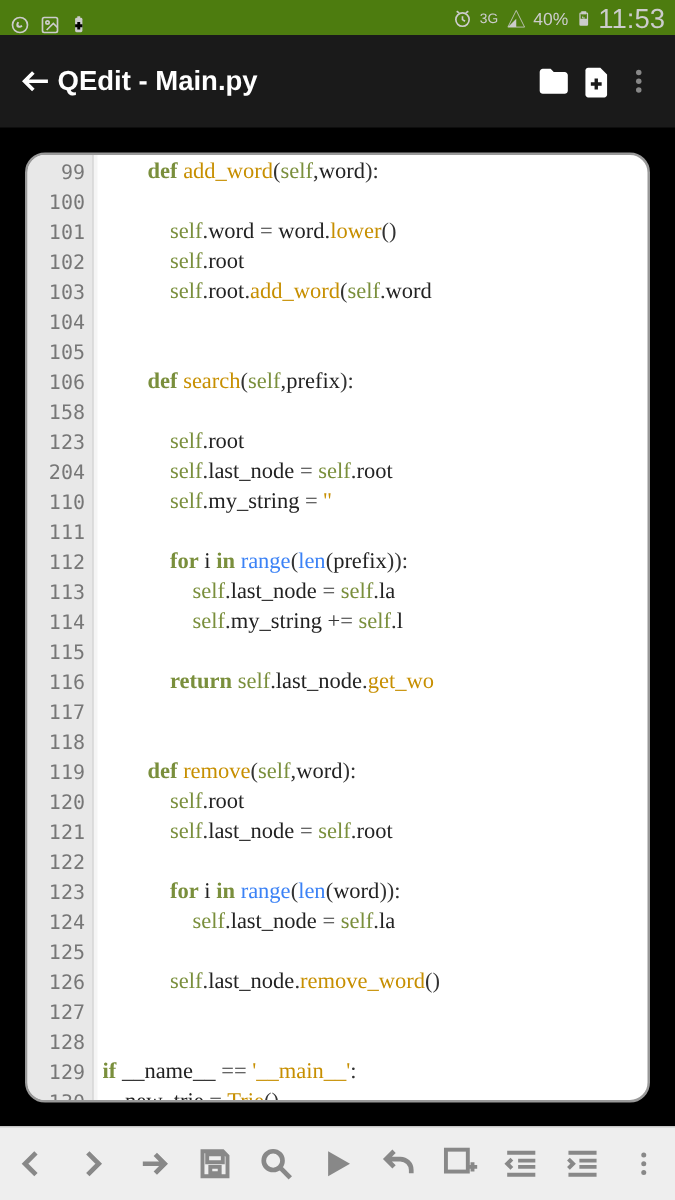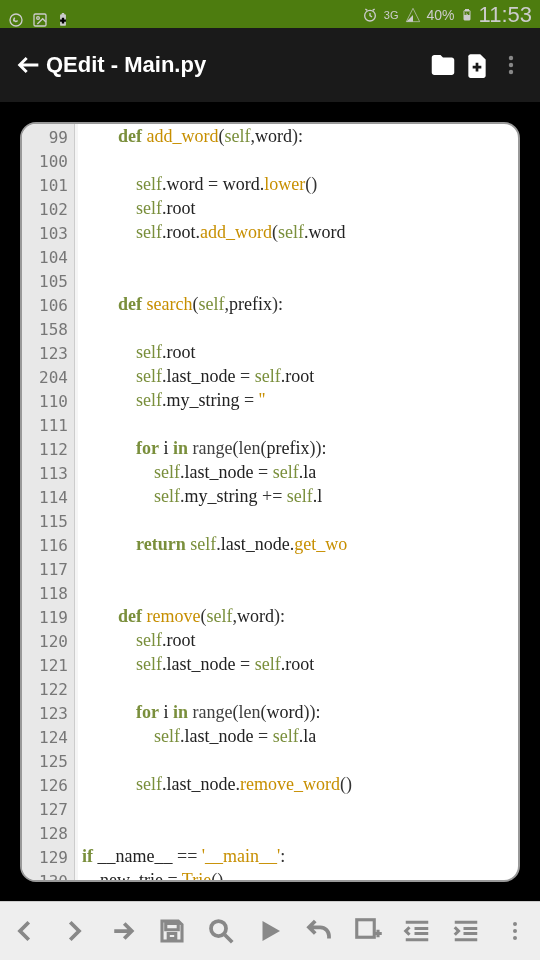--- a/index.html
+++ b/index.html
@@ -11,21 +11,21 @@
 .app-icon{width:34px;height:34px;display:flex;align-items:center;justify-content:center}
 .editor{position:absolute;top:102px;bottom:58px;left:0;right:0;background:#fff;border:2px solid #999;border-radius:16px;margin:20px;display:flex;overflow:hidden}
 .gutter{width:52px;background:#e8e8e8;border-right:1px solid #ccc;padding-top:2px;flex-shrink:0}
 .gutter div{height:24px;line-height:24px;text-align:right;padding-right:6px;font-size:16px;color:#777;font-family:monospace}
 .code{flex:1;padding-top:0;padding-left:4px;overflow:hidden;font-family:Liberation Serif, serif;font-size:18px;white-space:pre;color:#222}
 .code-line{height:24px;line-height:24px}
 .cursor-col{width:3px;background:#f5f5f5;flex-shrink:0}
 .tk-kw{color:#7a8f3c;font-weight:bold}
 .tk-self{color:#7a8f3c}
 .tk-fn{color:#c78f00}
-.tk-bn{color:#404040}
+.tk-bn{color:#3b82f6}
 .tk-str{color:#c78f00}
 .tk-op{color:#333}
 .tk-id{color:#222}
 .toolbar{position:absolute;bottom:0;left:0;right:0;height:58px;background:#eeeeee;border-top:1px solid #ccc;display:flex;align-items:center;justify-content:space-around}
 .tb-btn{width:40px;height:40px;color:#888;display:flex;align-items:center;justify-content:center}
 svg{display:block}
 </style>
 </head>
 <body>
 

